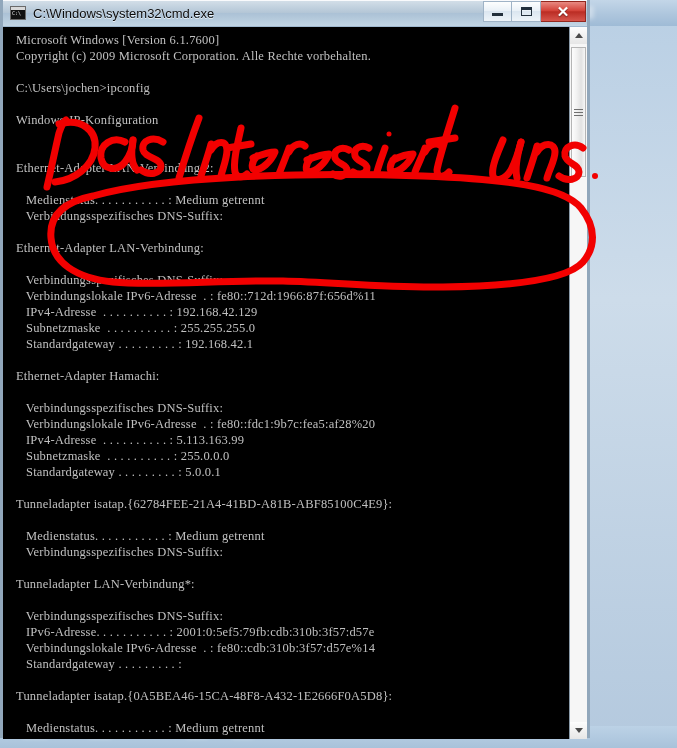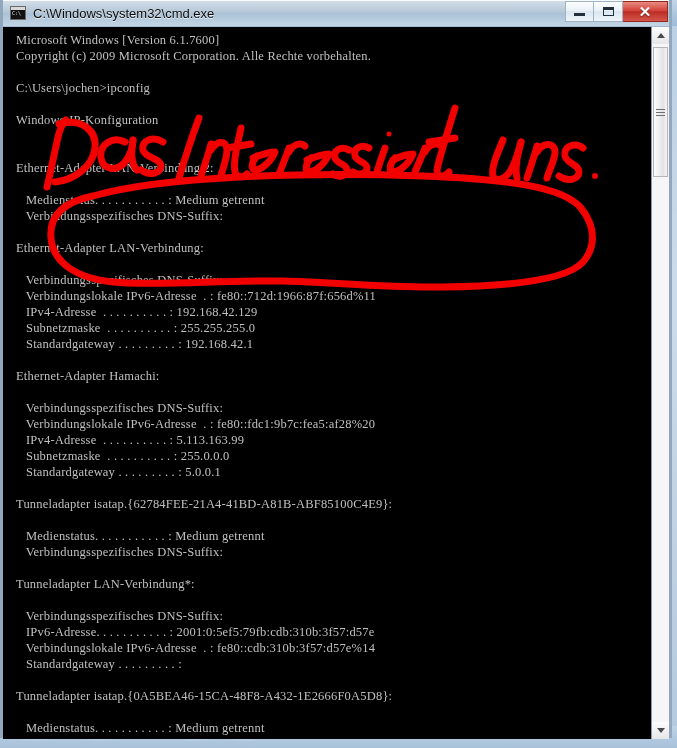--- a/index.html
+++ b/index.html
@@ -54,21 +54,21 @@
     height: 7px;
     border-radius: 2px;
     background: rgba(255,255,255,0.45);
     filter: blur(2px);
   }
 
   
   #window {
     position: absolute;
     left: 0; top: 0;
-    width: 672px;
+    width: 590px;
     height: 738px;
     border: 3px solid rgba(170,196,220,0.85);
     border-top: none;
     box-sizing: border-box;
     background: #000;
   }
 
   #titlebar {
     position: relative;
     height: 26px;

